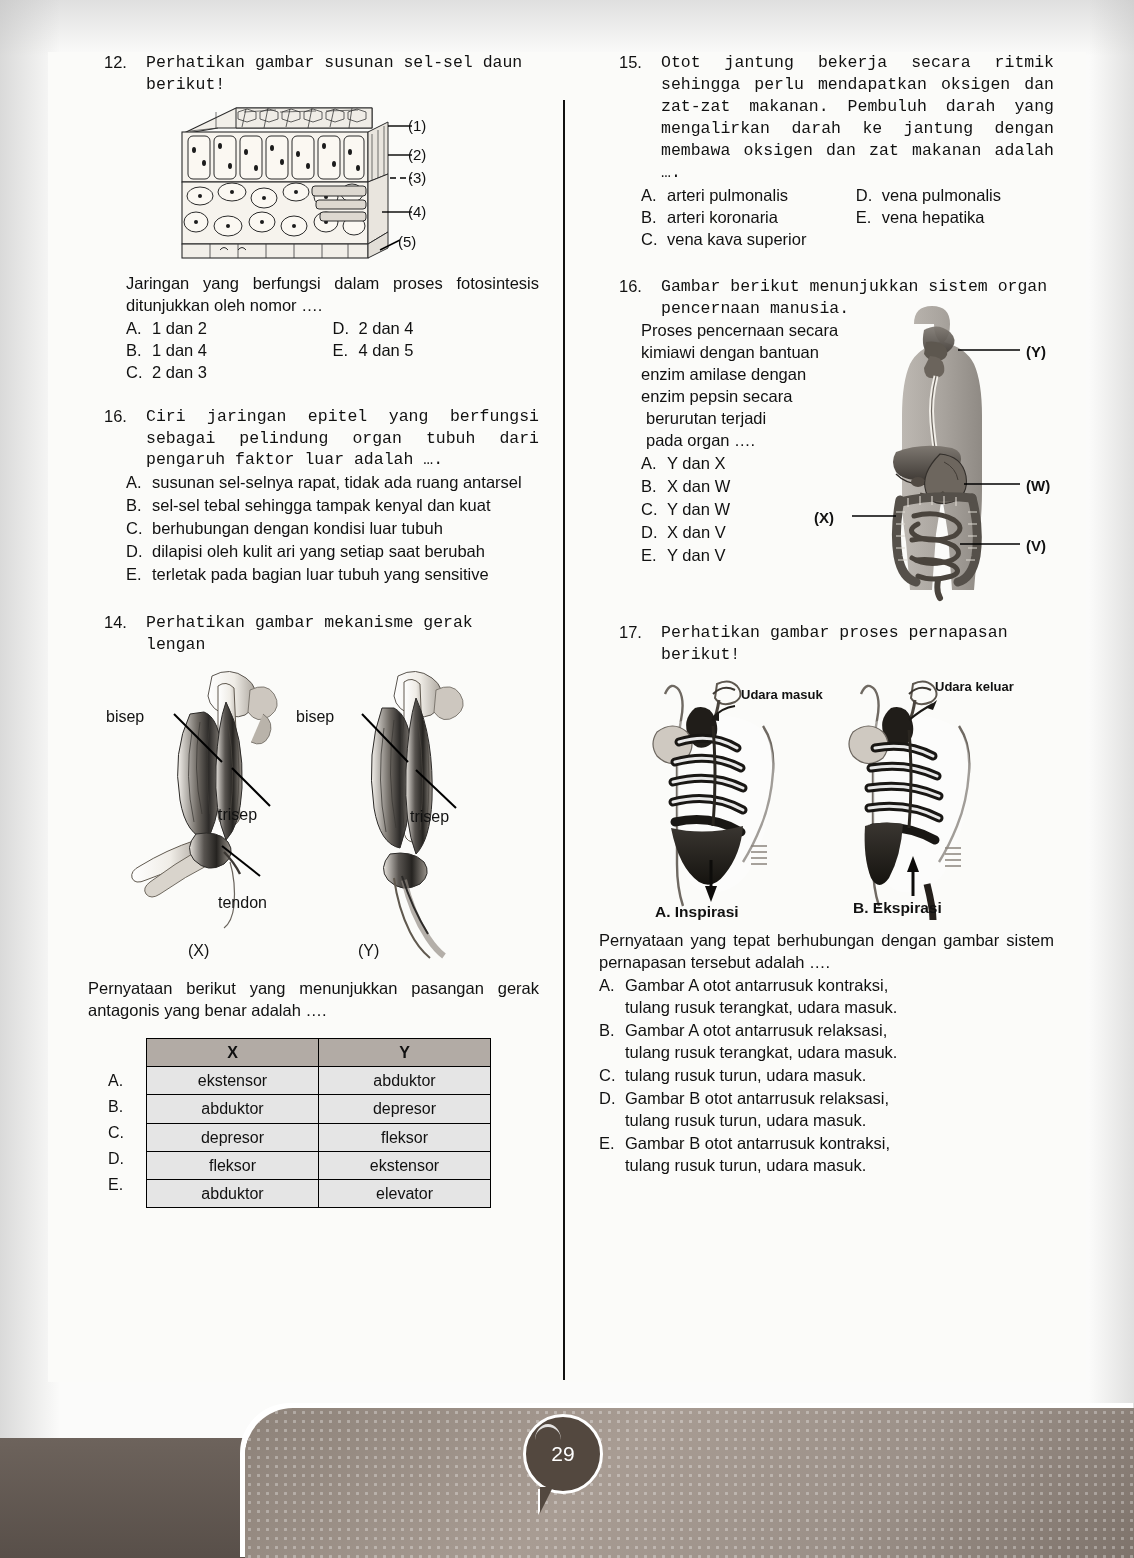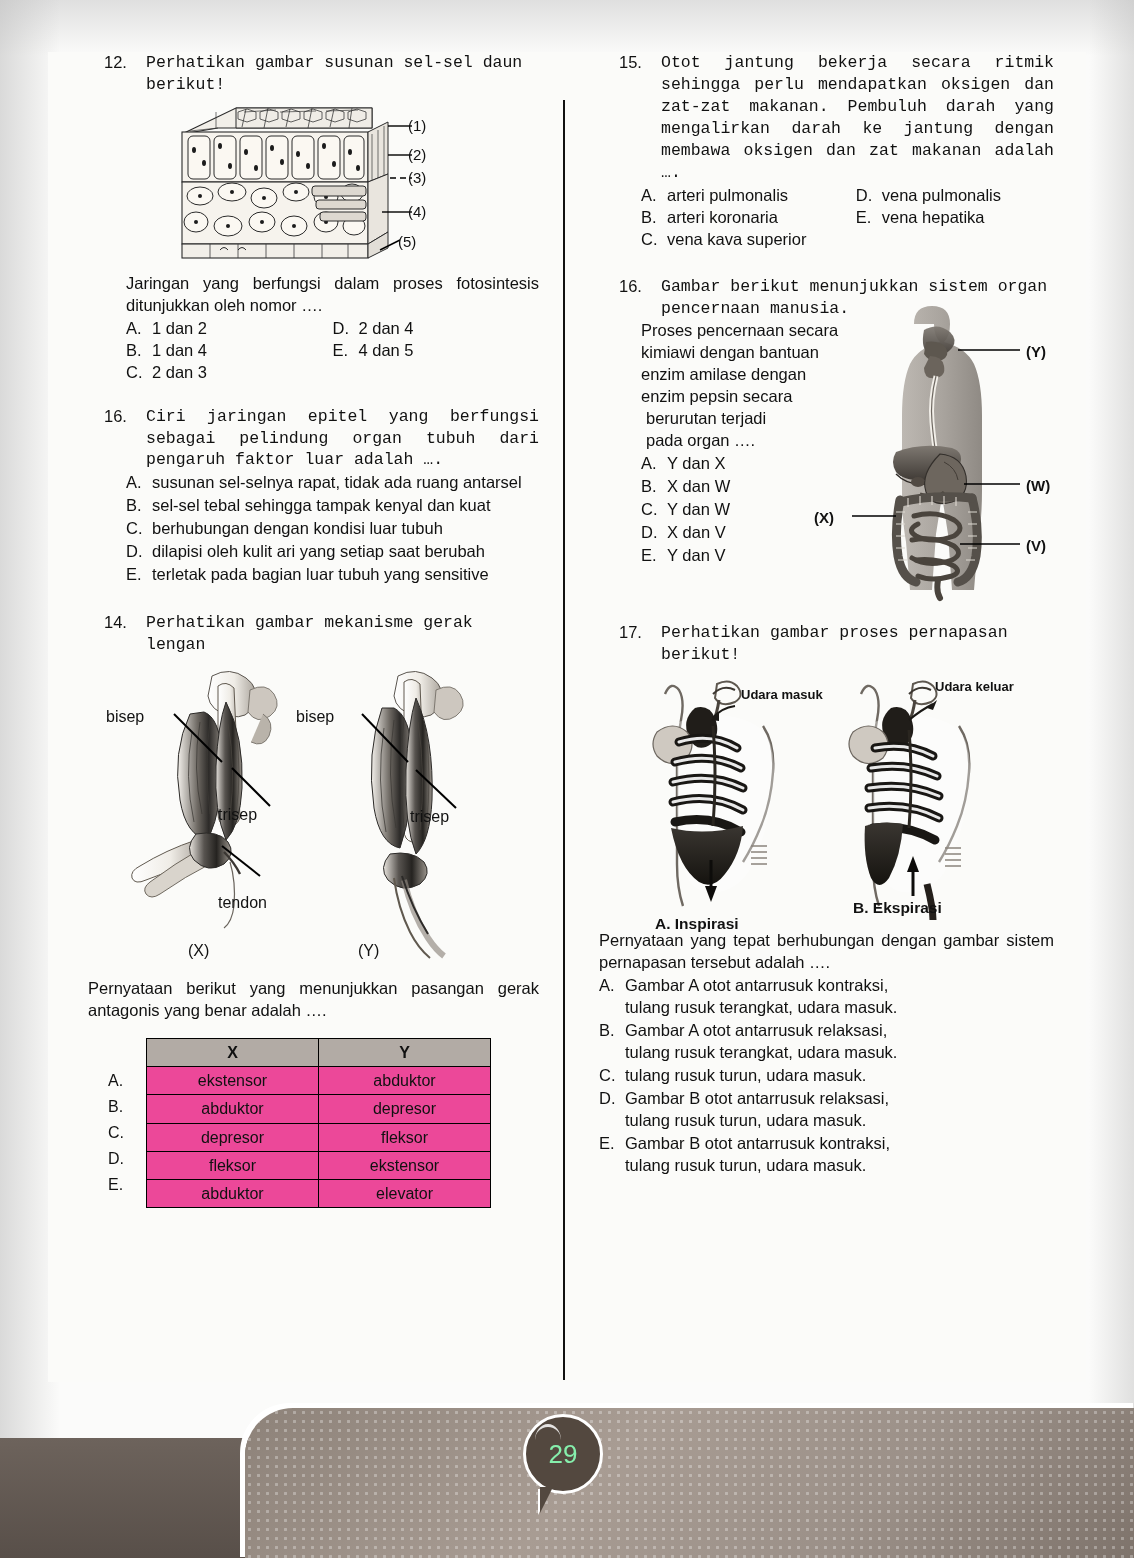--- a/index.html
+++ b/index.html
@@ -63,21 +63,21 @@
   
   .arm-fig{ position:relative; width:420px; height:300px; margin:6px 0 16px 16px; }
   .arm-lab{ position:absolute; font-size:16px; }
   .arm-cap{ position:absolute; font-size:16px; }
 
   
   .tbl-wrap{ position:relative; margin-top:16px; padding-left:22px; }
   table.ans{ border-collapse:collapse; width:345px; margin-left:40px; }
   table.ans th, table.ans td{
     border:1.6px solid #000; text-align:center; font-size:16px; padding:3px 0;
-    background:#ec4899;
+    background:#e5e5e5;
   }
   table.ans th{ background:#b2aba5; font-weight:bold; }
   .row-letters{ position:absolute; left:24px; top:30px; }
   .row-letters div{ height:26px; line-height:26px; font-size:16px; }
 
   
   .dig-fig{ position:absolute; right:-8px; top:26px; width:210px; height:300px; }
   .dig-lab{ position:absolute; font-size:15px; font-weight:bold; }
 
   
@@ -103,21 +103,21 @@
   .footer-mid::after{
     content:""; position:absolute; inset:0;
     background-image:radial-gradient(circle, rgba(255,255,255,.30) 1.4px, rgba(255,255,255,0) 1.6px);
     background-size:9px 9px;
   }
   .page-bubble{
     position:absolute; left:523px; bottom:64px; width:74px; height:74px;
     background:#53483f; border-radius:50%;
     border:3px solid #ffffff;
     display:flex; align-items:center; justify-content:center;
-    color:#86efac; font-size:26px; z-index:5;
+    color:#ffffff; font-size:21px; z-index:5;
   }
   .page-bubble::after{
     content:""; position:absolute; left:14px; bottom:-22px;
     width:0;height:0;
     border-left:13px solid #53483f;
     border-bottom:26px solid transparent;
     filter:drop-shadow(-2px 2px 0 #ffffff);
   }
   .page-bubble .gloss{
     position:absolute; left:9px; top:7px; width:26px; height:13px;
@@ -682,21 +682,21 @@
               <path d="M56 156 q18 -6 38 -2 q-2 32 -14 54 q-10 14 -18 0 q-8 -20 -6 -52 z" fill="url(#diaph)"></path>
 
               <line x1="104" y1="226" x2="104" y2="194" stroke="#0d0c0a" stroke-width="3"></line>
               <polygon points="104,186 98,202 110,202" fill="#0d0c0a"></polygon>
               <path d="M136 178 h16 M136 184 h16 M136 190 h16 M136 196 h16" stroke="#8b847c" stroke-width="1.4"></path>
               <path d="M118 214 q6 24 6 36" stroke="#241f1b" stroke-width="7" fill="none"></path>
             </g>
           </svg>
           <span class="resp-note" style="left:128px;top:16px">Udara masuk</span>
           <span class="resp-note" style="left:322px;top:8px">Udara keluar</span>
-          <span class="resp-cap" style="left:42px;top:244px">A. Inspirasi</span>
+          <span class="resp-cap" style="left:42px;top:232px">A. Inspirasi</span>
           <span class="resp-cap" style="left:240px;top:228px">B. Ekspirasi</span>
         </div>
 
         <div style="margin-top:10px">
           <div class="just">Pernyataan yang tepat berhubungan dengan gambar sistem pernapasan tersebut adalah ….</div>
           <div class="opts">
             <div class="opt">
               <div class="opt-l">A.</div>
               <div class="opt-t">
                 <div>Gambar A otot antarrusuk kontraksi,</div>

